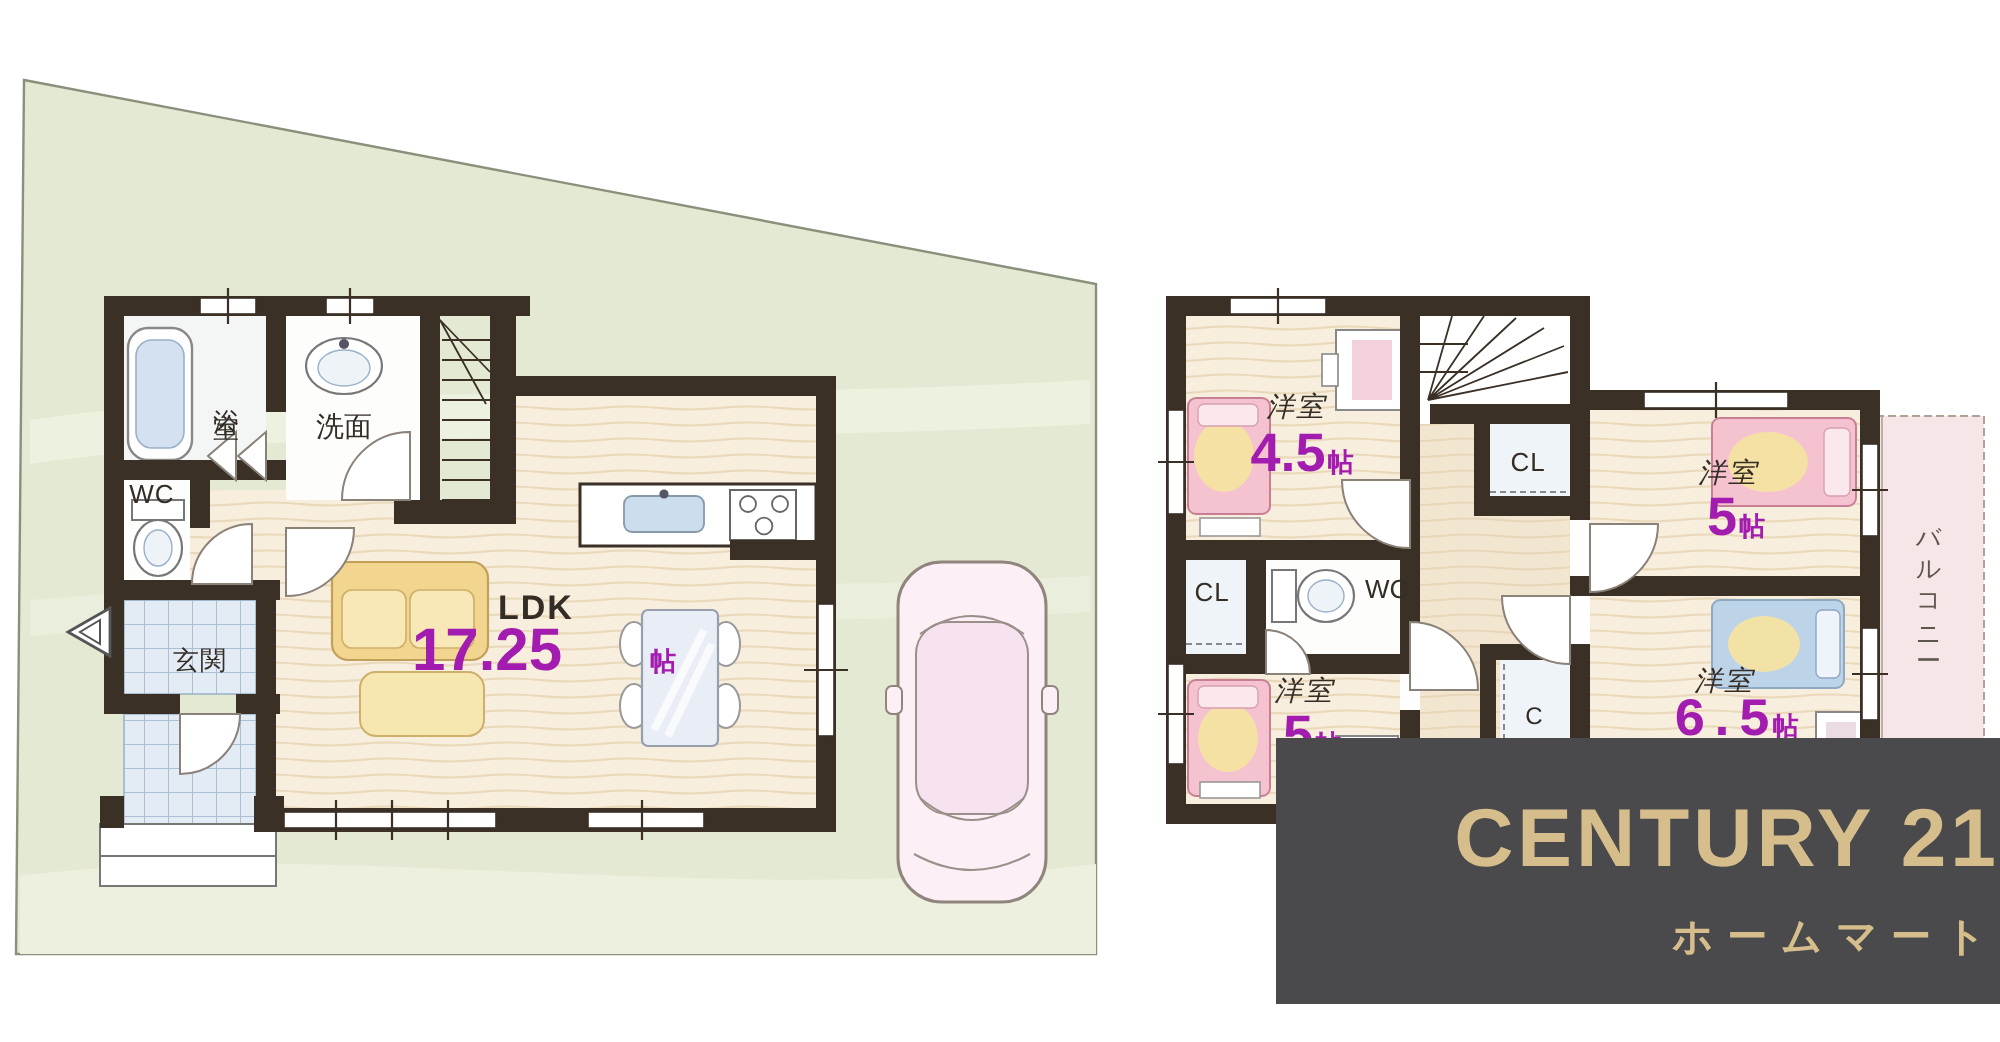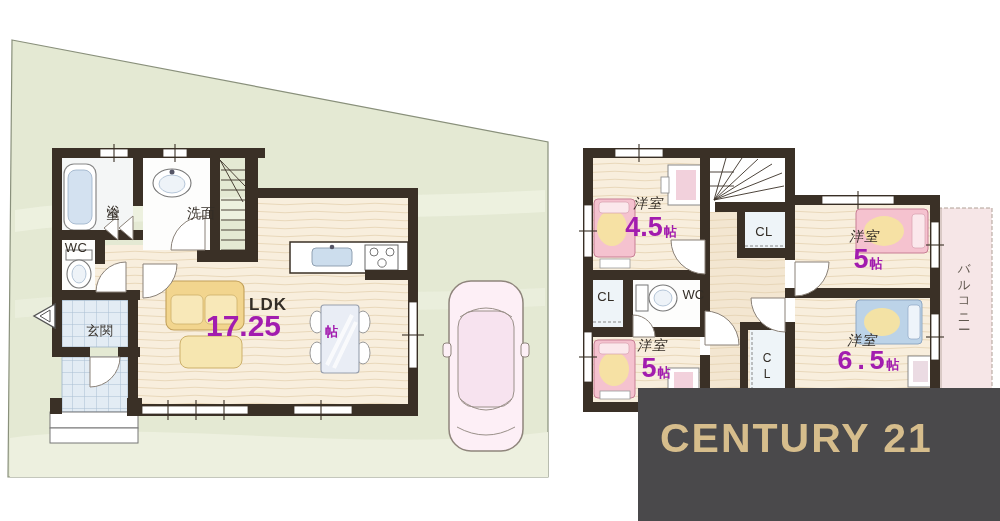--- a/index.html
+++ b/index.html
@@ -9,21 +9,21 @@
   .lbl{position:absolute;transform:translate(-50%,-50%);white-space:nowrap;
        color:#332d26;line-height:1;}
   .vtext{writing-mode:vertical-rl;text-orientation:upright;letter-spacing:2px;}
   .size-line{display:flex;align-items:baseline;gap:1px;font-weight:600;color:#a21caf;}
   .size-num{font-size:27px;}
   .size-unit{font-size:13px;font-weight:700;}
   .ldk-num{font-size:30px;}
   .room-lbl{font-size:14px;letter-spacing:1px;font-style:italic;}
   .small-lbl{font-size:13px;letter-spacing:.5px;}
   .wc-stack{width:15px;text-align:center;word-break:break-all;line-height:1.1;font-size:13px;}
-  .banner{position:absolute;left:638px;top:388px;width:362px;height:133px;background:#4a494b;}
+  .banner{position:absolute;left:638px;top:369px;width:362px;height:133px;background:#4a494b;text-align:right;}
   .banner-brand{margin:27px 0 0 22px;font-size:41px;font-weight:700;letter-spacing:2px;color:#d6bd8c;}
   .banner-company{margin:12px 0 0 24px;font-size:20px;font-weight:700;letter-spacing:7px;color:#d6bd8c;}
 </style>
 </head>
 <body>
 
 <div class="stage">
 <svg width="1000" height="521" viewBox="0 0 1000 521">
   <defs>
     <pattern id="wood" width="60" height="8" patternUnits="userSpaceOnUse">
@@ -268,21 +268,21 @@
     <rect x="-6" y="62" width="8" height="14" rx="3" fill="#fdeff6" stroke="#8f857c" stroke-width="1"></rect>
     <rect x="72" y="62" width="8" height="14" rx="3" fill="#fdeff6" stroke="#8f857c" stroke-width="1"></rect>
     <rect x="9" y="30" width="56" height="96" rx="16" fill="#f7e3ef" stroke="#9a9089" stroke-width="1"></rect>
     <path d="M11,118 Q37,140 63,118" fill="none" stroke="#9a9089" stroke-width="1"></path>
     <path d="M11,36 Q37,18 63,36" fill="none" stroke="#9a9089" stroke-width="1"></path>
     <path d="M8,146 Q37,162 66,146" fill="none" stroke="#9a9089" stroke-width="1"></path>
   </g>
 </svg>
 
 <div class="lbl vtext" style="left:113px;top:196px;font-size:13px;">浴室</div>
-<div class="lbl" style="left:201px;top:213px;font-size:14px;">洗面</div>
+<div class="lbl" style="left:172px;top:213px;font-size:14px;">洗面</div>
 <div class="lbl small-lbl" style="left:76px;top:247px;">WC</div>
 <div class="lbl small-lbl" style="left:100px;top:330px;">玄関</div>
 <div class="lbl" style="left:268px;top:304px;font-size:17px;letter-spacing:1px;font-weight:600;">LDK</div>
 <div class="lbl size-line" style="left:272px;top:326px;gap:44px;">
   <span class="ldk-num">17.25</span>
   <span class="size-unit">帖</span>
 </div>
 
 <div class="lbl room-lbl" style="left:648px;top:203px;">洋室</div>
 <div class="lbl size-line" style="left:651px;top:227px;">
@@ -305,14 +305,15 @@
   <span class="size-unit">帖</span>
 </div>
 <div class="lbl small-lbl" style="left:764px;top:231px;">CL</div>
 <div class="lbl small-lbl" style="left:606px;top:296px;">CL</div>
 <div class="lbl wc-stack" style="left:690px;top:295px;">WC</div>
 <div class="lbl vtext" style="left:767px;top:367px;font-size:12px;">CL</div>
 <div class="lbl vtext" style="left:964px;top:290px;font-size:12.5px;color:#5f564d;letter-spacing:3px;">バルコニー</div>
 
 <div class="banner">
   <div class="banner-brand">CENTURY 21</div>
+  <div class="banner-company">ホームマート</div>
 </div>
 </div>
 
 </body></html>

